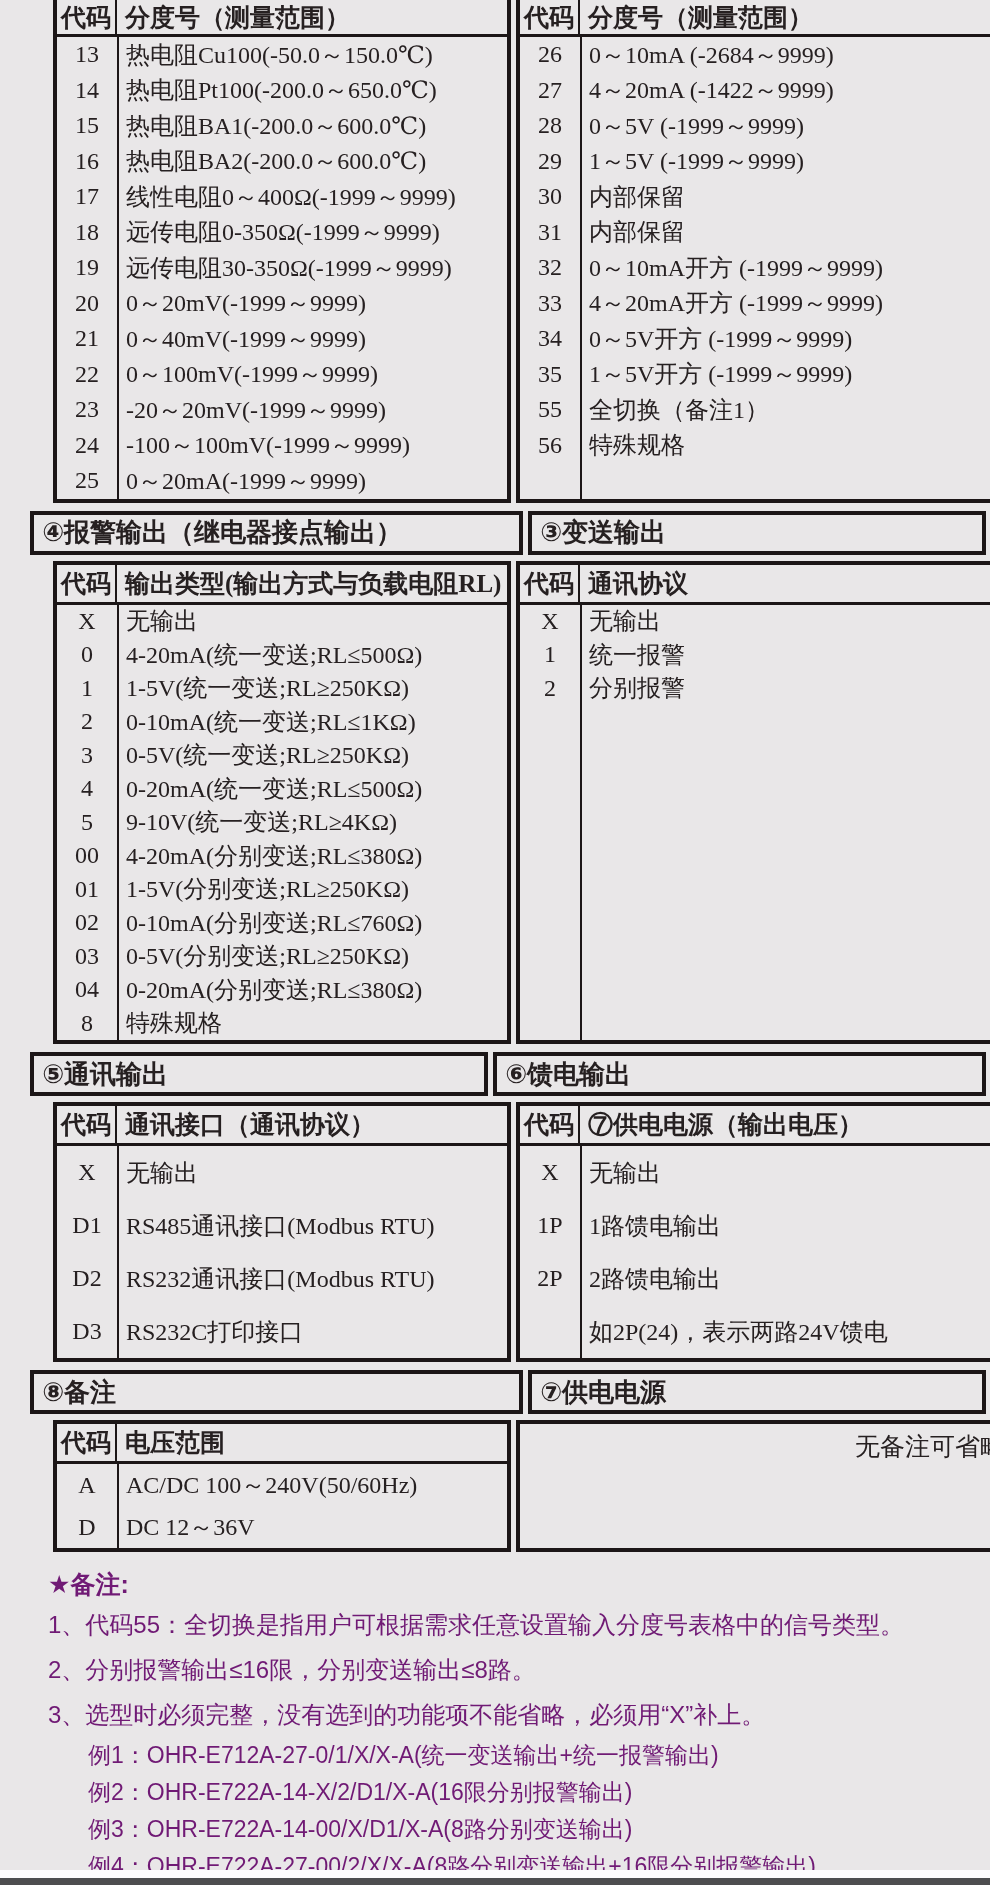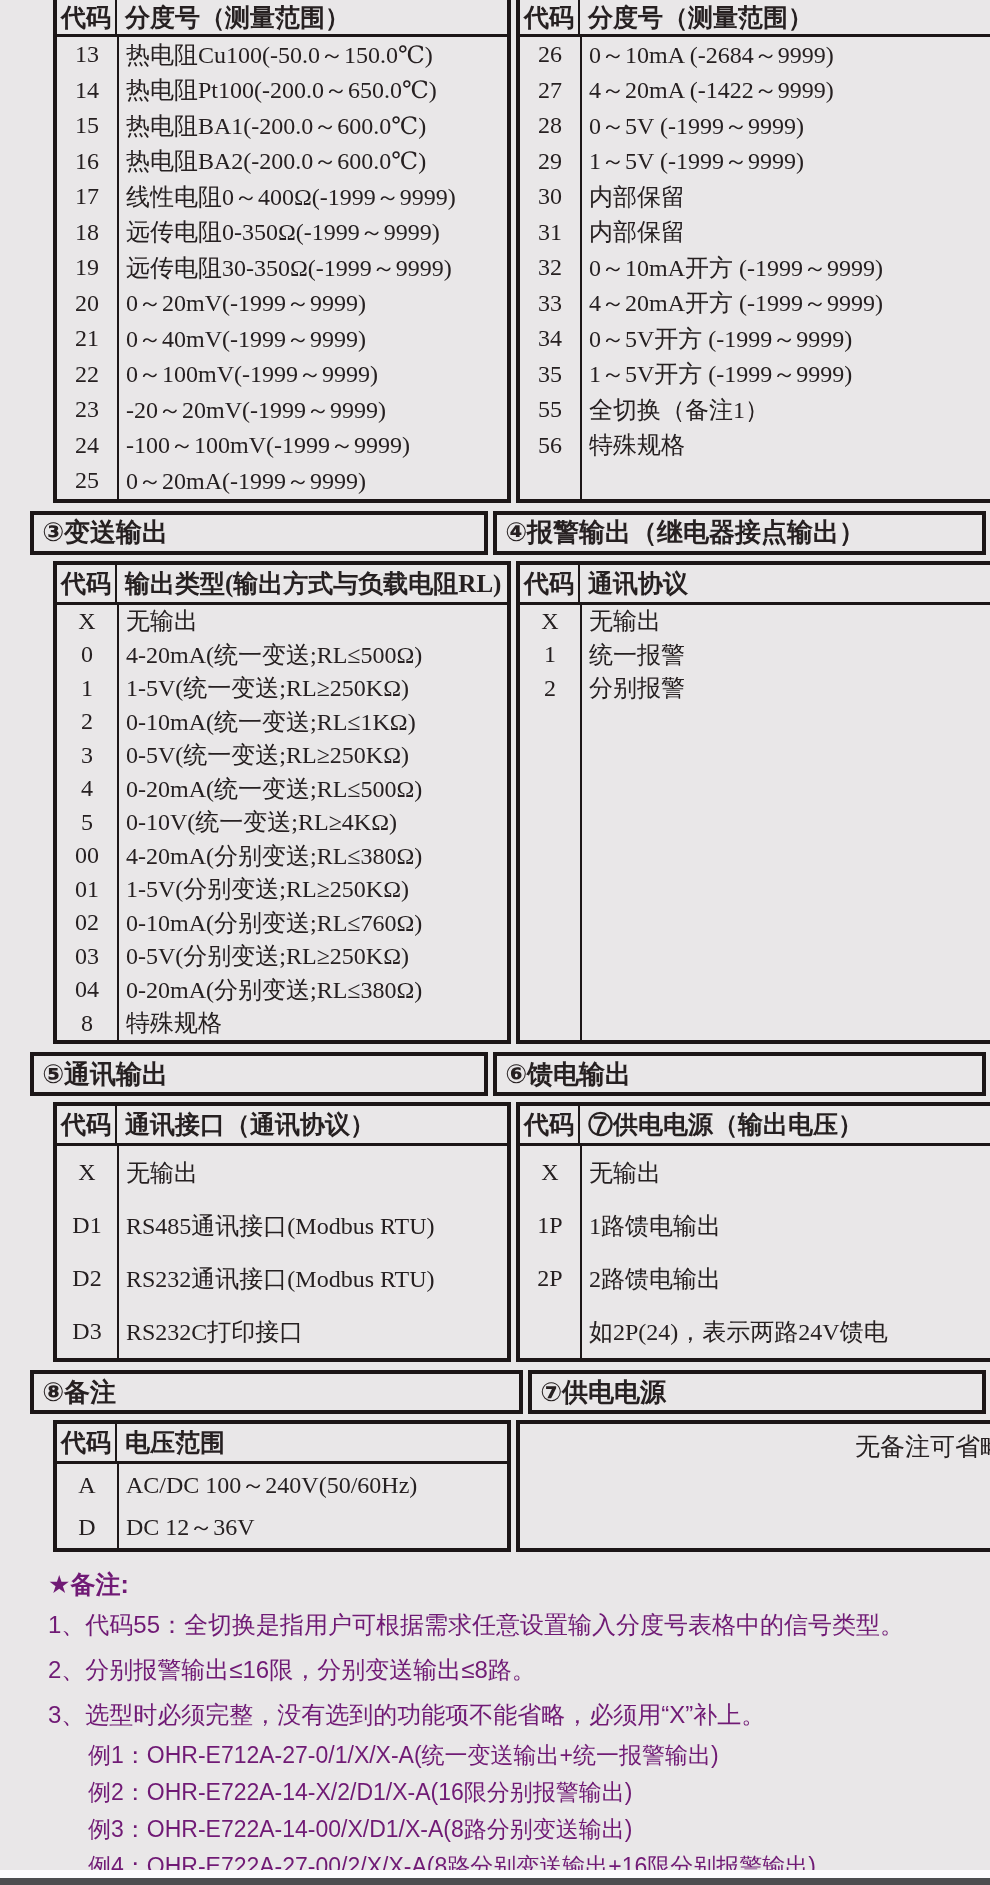--- a/index.html
+++ b/index.html
@@ -199,22 +199,22 @@
               <div class="t-row">
                 <span class="t-code">56</span>
                 <span class="t-desc">特殊规格</span>
               </div>
             </div>
         </div>
       </div>
     </div>
 
     <div class="band">
+      <div class="band-cell band-r">④报警输出（继电器接点输出）</div>
       <div class="band-cell band-l">③变送输出</div>
-      <div class="band-cell band-r">④报警输出（继电器接点输出）</div>
     </div>
 
     <div class="pair">
       <div class="half-l">
         <div class="tbl tbl34">
           <div class="t-head">
             <span class="t-code-h">代码</span>
             <span class="t-desc-h">输出类型(输出方式与负载电阻RL)</span>
           </div>
           <div class="t-body">
@@ -237,21 +237,21 @@
               <div class="t-row">
                 <span class="t-code">3</span>
                 <span class="t-desc">0-5V(统一变送;RL≥250KΩ)</span>
               </div>
               <div class="t-row">
                 <span class="t-code">4</span>
                 <span class="t-desc">0-20mA(统一变送;RL≤500Ω)</span>
               </div>
               <div class="t-row">
                 <span class="t-code">5</span>
-                <span class="t-desc">0-10V(统一变送;RL≥4KΩ)</span>
+                <span class="t-desc">9-10V(统一变送;RL≥4KΩ)</span>
               </div>
               <div class="t-row">
                 <span class="t-code">00</span>
                 <span class="t-desc">4-20mA(分别变送;RL≤380Ω)</span>
               </div>
               <div class="t-row">
                 <span class="t-code">01</span>
                 <span class="t-desc">1-5V(分别变送;RL≥250KΩ)</span>
               </div>
               <div class="t-row">

